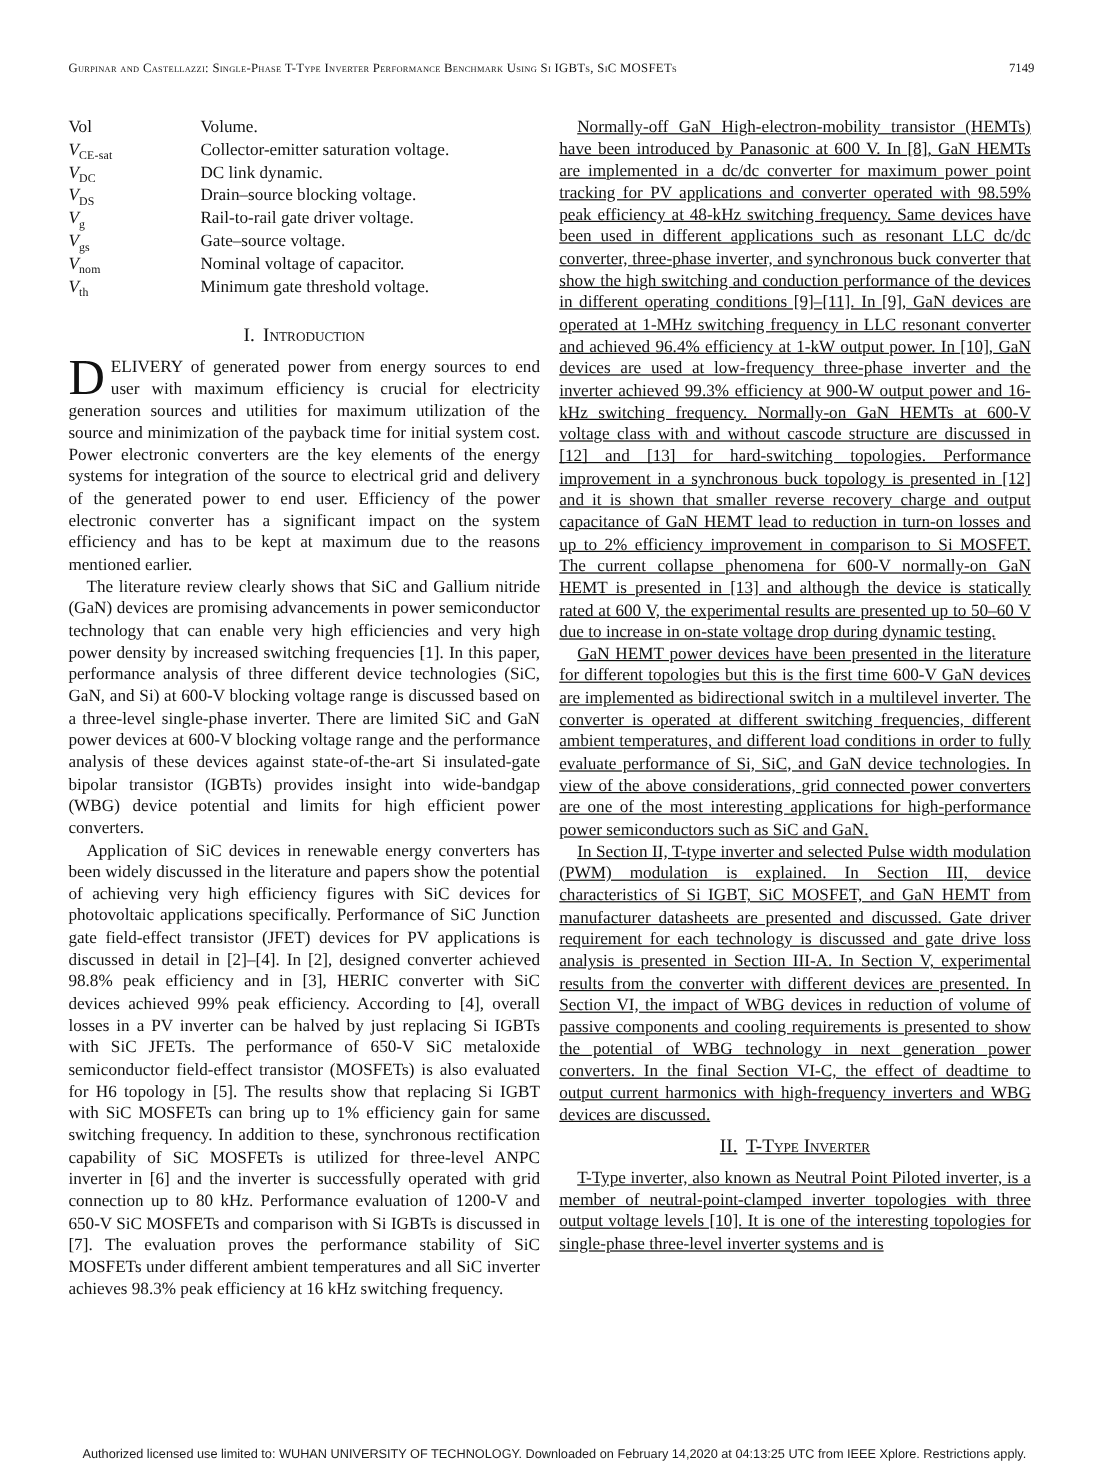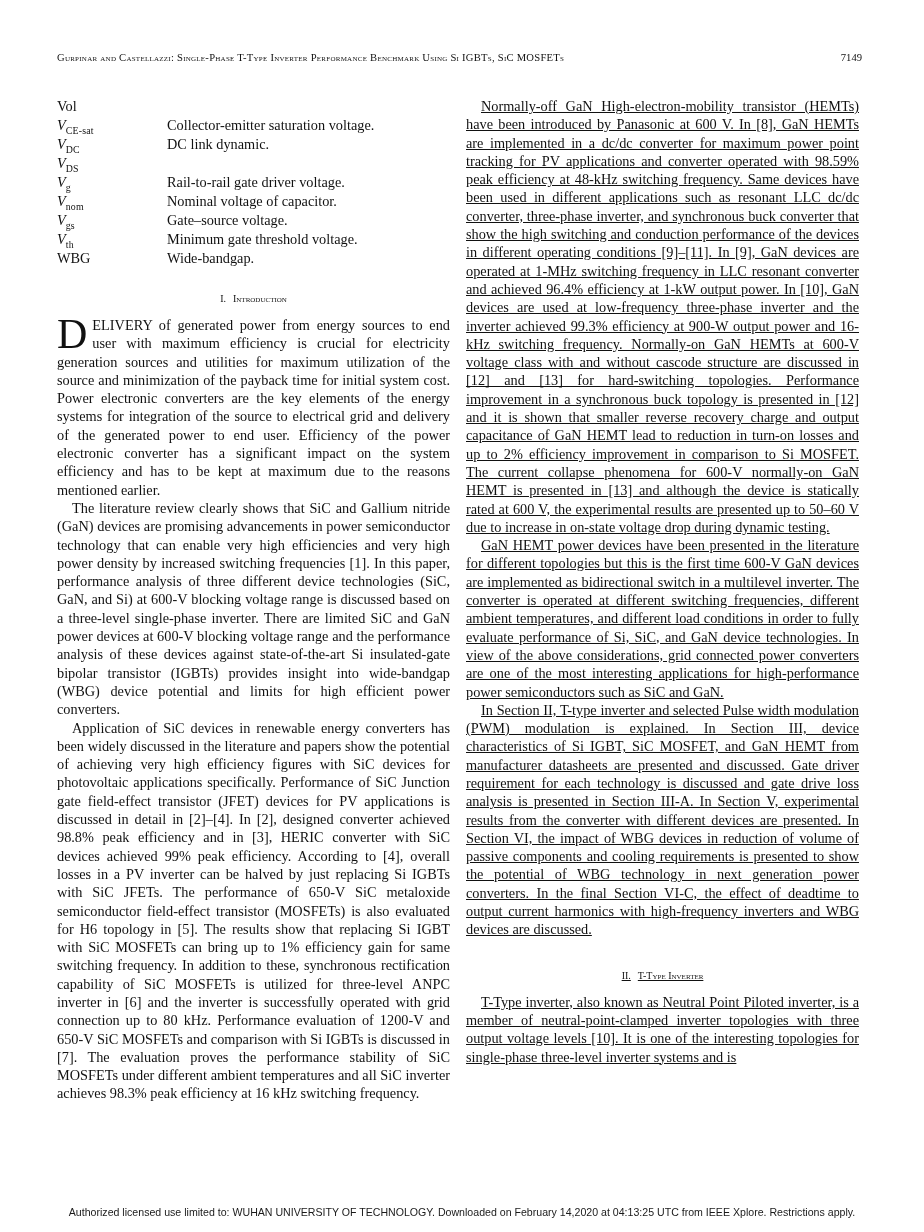--- a/index.html
+++ b/index.html
@@ -42,28 +42,28 @@
   .nom { margin: 0 0 0 0; }
   .nom-row { display: flex; height: 19px; align-items: flex-start; }
   .nom-term { width: 110px; flex: 0 0 110px; }
   .term-var { font-style: italic; }
   .term-roman { font-style: normal; }
   .nom-sub { font-size: 69%; letter-spacing: 0.2px; }
   .nom-def { flex: 1; text-align: left; }
 
   
   .sec-head {
-    font-size: 10px;
+    font-size: 16px;
     font-weight: normal;
     text-align: center;
     margin: 22px 0 9px 0;
     line-height: 17px;
   }
   .sec-head .sec-num { margin-right: 7px; }
-  .sec-head-2 { margin-top: 28px; }
+  .sec-head-2 { margin-top: 8px; }
 
   
   .para { margin: 0; }
   .para.indent { text-indent: 15px; }
   .dropcap {
     float: left;
     font-size: 42px;
     line-height: 33px;
     padding: 2px 5px 0 0;
   }
@@ -86,51 +86,49 @@
   <header class="running-head">
     <span class="rh-title sc">Gurpinar and Castellazzi: Single-Phase T-Type Inverter Performance Benchmark Using Si IGBTs, SiC MOSFETs</span>
     <span class="rh-page">7149</span>
   </header>
 
   <div class="col col-left">
 
     <div class="nom">
       <div class="nom-row">
         <span class="nom-term"><span class="term-roman">Vol</span><sub class="nom-sub"></sub></span>
+        <span class="nom-def">Volume.</span>
       </div>
       <div class="nom-row">
         <span class="nom-term"><span class="term-var">V</span><sub class="nom-sub">CE-sat</sub></span>
         <span class="nom-def">Collector-emitter saturation voltage.</span>
       </div>
       <div class="nom-row">
         <span class="nom-term"><span class="term-var">V</span><sub class="nom-sub">DC</sub></span>
         <span class="nom-def">DC link dynamic.</span>
       </div>
       <div class="nom-row">
         <span class="nom-term"><span class="term-var">V</span><sub class="nom-sub">DS</sub></span>
+        <span class="nom-def">Drain–source blocking voltage.</span>
       </div>
       <div class="nom-row">
         <span class="nom-term"><span class="term-var">V</span><sub class="nom-sub">g</sub></span>
         <span class="nom-def">Rail-to-rail gate driver voltage.</span>
       </div>
       <div class="nom-row">
+        <span class="nom-term"><span class="term-var">V</span><sub class="nom-sub">gs</sub></span>
+        <span class="nom-def">Gate–source voltage.</span>
+      </div>
+      <div class="nom-row">
         <span class="nom-term"><span class="term-var">V</span><sub class="nom-sub">nom</sub></span>
         <span class="nom-def">Nominal voltage of capacitor.</span>
       </div>
       <div class="nom-row">
-        <span class="nom-term"><span class="term-var">V</span><sub class="nom-sub">gs</sub></span>
-        <span class="nom-def">Gate–source voltage.</span>
-      </div>
-      <div class="nom-row">
         <span class="nom-term"><span class="term-var">V</span><sub class="nom-sub">th</sub></span>
         <span class="nom-def">Minimum gate threshold voltage.</span>
-      </div>
-      <div class="nom-row">
-        <span class="nom-term"><span class="term-roman">WBG</span><sub class="nom-sub"></sub></span>
-        <span class="nom-def">Wide-bandgap.</span>
       </div>
     </div>
 
     <h2 class="sec-head">
       <span class="sec-num">I.</span><span class="sec-title sc">Introduction</span>
     </h2>
 
     <p class="para"><span class="dropcap">D</span><span>ELIVERY of generated power from energy sources to end user with maximum efficiency is crucial for electricity generation sources and utilities for maximum utilization of the source and minimization of the payback time for initial system cost. Power electronic converters are the key elements of the energy systems for integration of the source to electrical grid and delivery of the generated power to end user. Efficiency of the power electronic converter has a significant impact on the system efficiency and has to be kept at maximum due to the reasons mentioned earlier.</span></p>
     <p class="para indent">The literature review clearly shows that SiC and Gallium nitride (GaN) devices are promising advancements in power semiconductor technology that can enable very high efficiencies and very high power density by increased switching frequencies [1]. In this paper, performance analysis of three different device technologies (SiC, GaN, and Si) at 600-V blocking voltage range is discussed based on a three-level single-phase inverter. There are limited SiC and GaN power devices at 600-V blocking voltage range and the performance analysis of these devices against state-of-the-art Si insulated-gate bipolar transistor (IGBTs) provides insight into wide-bandgap (WBG) device potential and limits for high efficient power converters.</p>
     <p class="para indent">Application of SiC devices in renewable energy converters has been widely discussed in the literature and papers show the potential of achieving very high efficiency figures with SiC devices for photovoltaic applications specifically. Performance of SiC Junction gate field-effect transistor (JFET) devices for PV applications is discussed in detail in [2]–[4]. In [2], designed converter achieved 98.8% peak efficiency and in [3], HERIC converter with SiC devices achieved 99% peak efficiency. According to [4], overall losses in a PV inverter can be halved by just replacing Si IGBTs with SiC JFETs. The performance of 650-V SiC metaloxide semiconductor field-effect transistor (MOSFETs) is also evaluated for H6 topology in [5]. The results show that replacing Si IGBT with SiC MOSFETs can bring up to 1% efficiency gain for same switching frequency. In addition to these, synchronous rectification capability of SiC MOSFETs is utilized for three-level ANPC inverter in [6] and the inverter is successfully operated with grid connection up to 80 kHz. Performance evaluation of 1200-V and 650-V SiC MOSFETs and comparison with Si IGBTs is discussed in [7]. The evaluation proves the performance stability of SiC MOSFETs under different ambient temperatures and all SiC inverter achieves 98.3% peak efficiency at 16 kHz switching frequency.</p>

